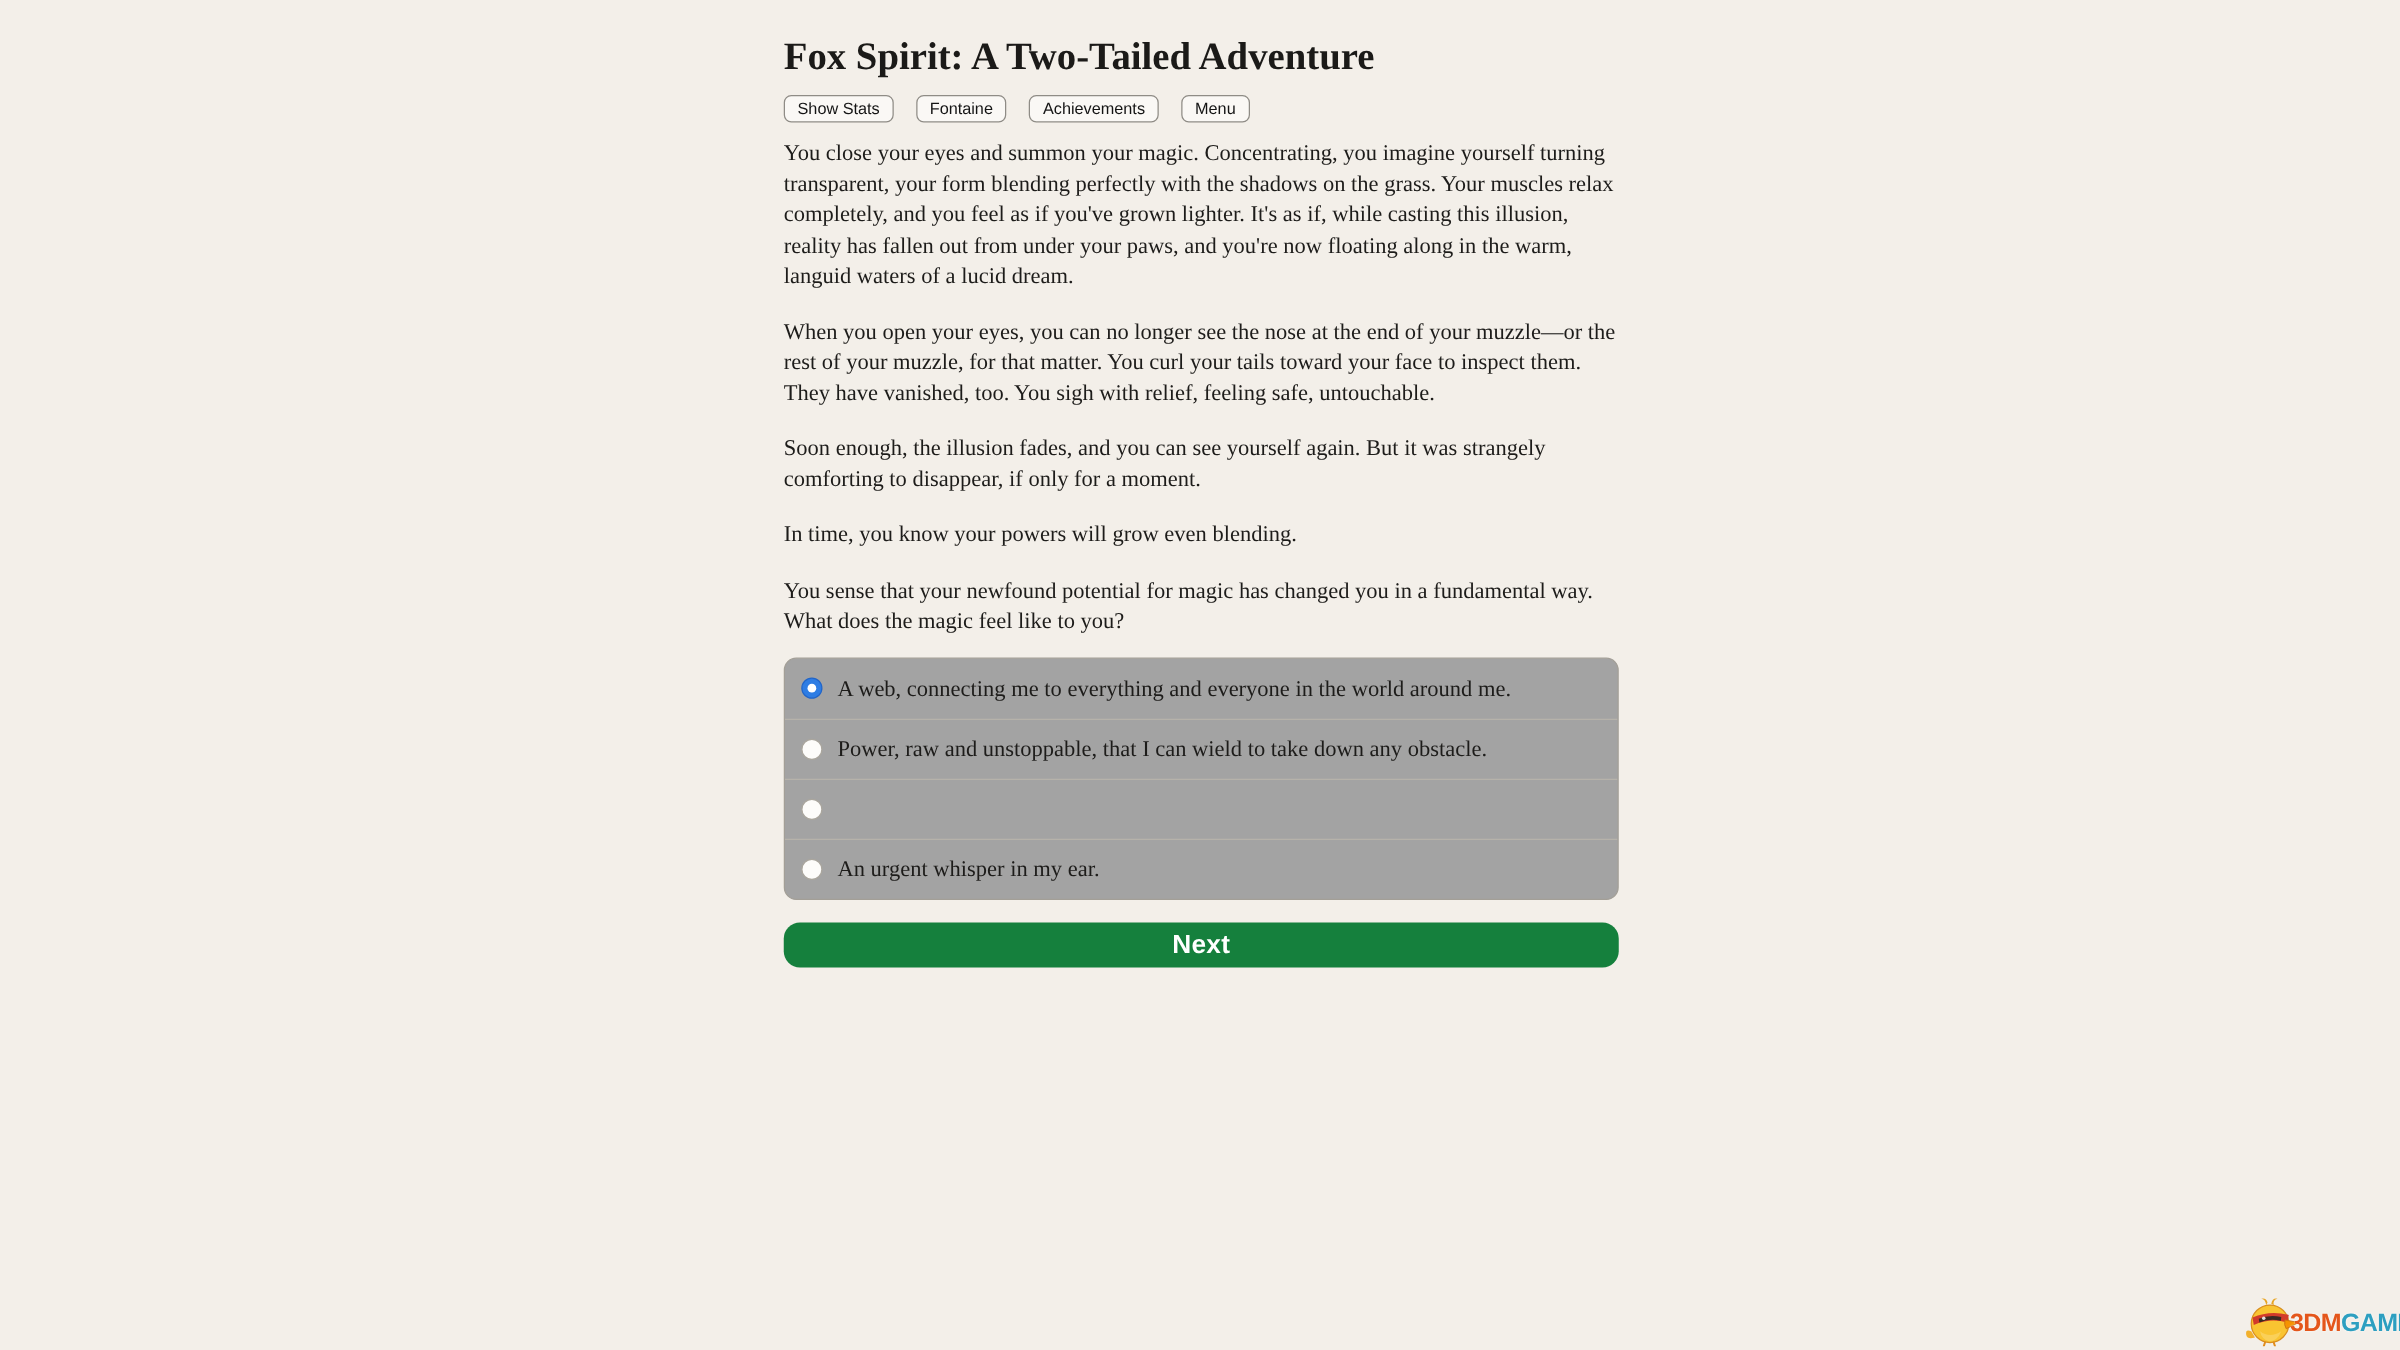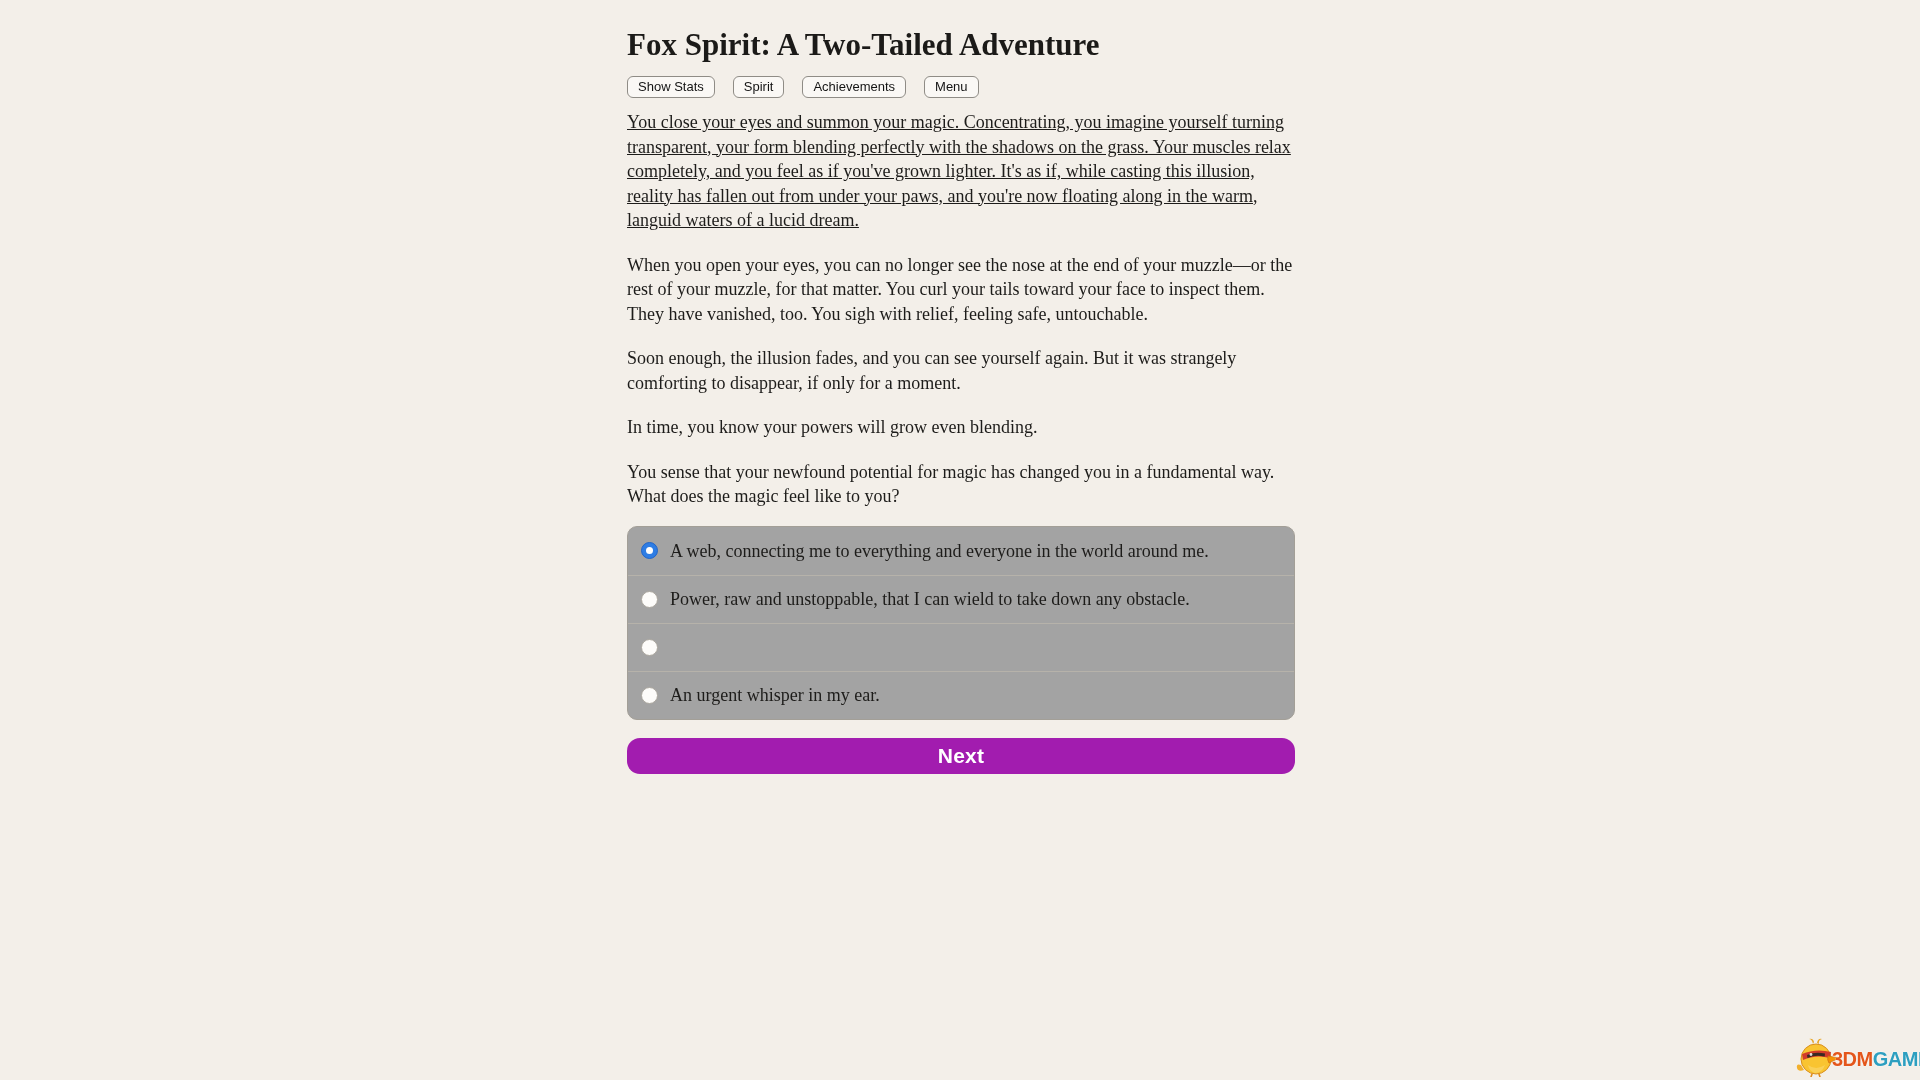--- a/index.html
+++ b/index.html
@@ -47,21 +47,21 @@
     height: 22px;
     cursor: pointer;
   }
   .story { margin-top: 0; }
   .story p {
     font-size: 18px;
     line-height: 24.5px;
     margin-top: 20px;
     margin-bottom: 14px;
   }
-  .story p:first-child { margin-top: 12px; text-decoration: underline; }
+  .story p:first-child { margin-top: 12px; }
   .options {
     margin-top: 17px;
     border: 1px solid #a39f97;
     border-radius: 10px;
     background: #a3a3a3;
     overflow: hidden;
   }
   .option-row {
     display: flex;
     align-items: center;
@@ -92,21 +92,21 @@
     width: 7px;
     height: 7px;
     border-radius: 50%;
     background: #ffffff;
   }
   .option-label { font-size: 18px; line-height: 22px; }
   .next-button {
     margin-top: 18px;
     width: 100%;
     height: 36px;
-    background: #a21caf;
+    background: #15803d;
     border: none;
     border-radius: 13px;
     color: #ffffff;
     font-family: "Liberation Sans", sans-serif;
     font-weight: bold;
     font-size: 21px;
     letter-spacing: 0.2px;
     display: flex;
     align-items: center;
     justify-content: center;
@@ -134,21 +134,21 @@
 </style>
 </head>
 <body>
 
 <div class="page">
 
   <h1 class="game-title">Fox Spirit: A Two-Tailed Adventure</h1>
 
   <div class="toolbar">
     <button>Show Stats</button>
-    <button>Spirit</button>
+    <button>Fontaine</button>
     <button>Achievements</button>
     <button>Menu</button>
   </div>
 
   <div class="story">
     <p>You close your eyes and summon your magic. Concentrating, you imagine yourself turning transparent, your form blending perfectly with the shadows on the grass. Your muscles relax completely, and you feel as if you've grown lighter. It's as if, while casting this illusion, reality has fallen out from under your paws, and you're now floating along in the warm, languid waters of a lucid dream.</p>
     <p>When you open your eyes, you can no longer see the nose at the end of your muzzle—or the rest of your muzzle, for that matter. You curl your tails toward your face to inspect them. They have vanished, too. You sigh with relief, feeling safe, untouchable.</p>
     <p>Soon enough, the illusion fades, and you can see yourself again. But it was strangely comforting to disappear, if only for a moment.</p>
     <p>In time, you know your powers will grow even blending.</p>
     <p>You sense that your newfound potential for magic has changed you in a fundamental way. What does the magic feel like to you?</p>

